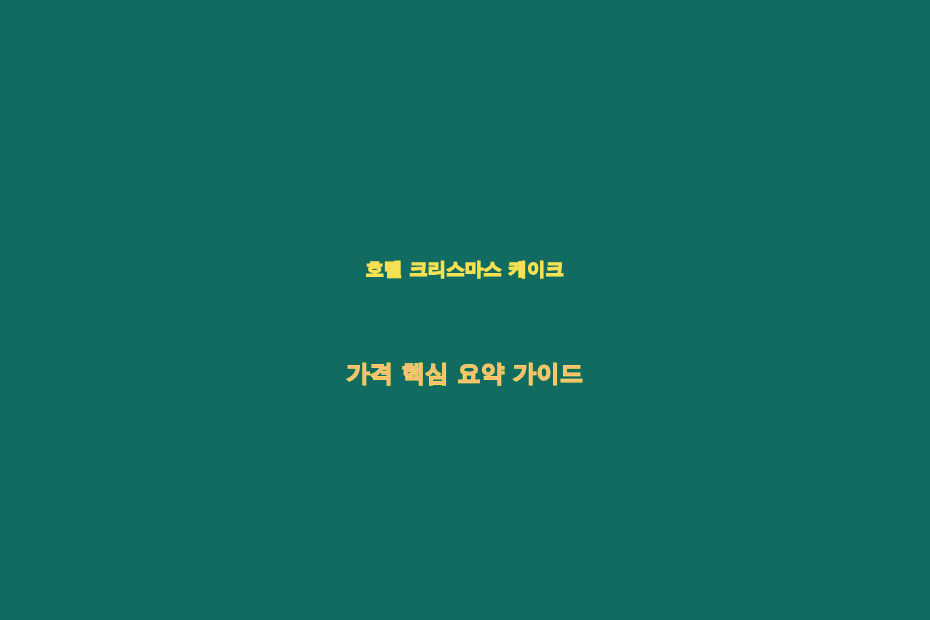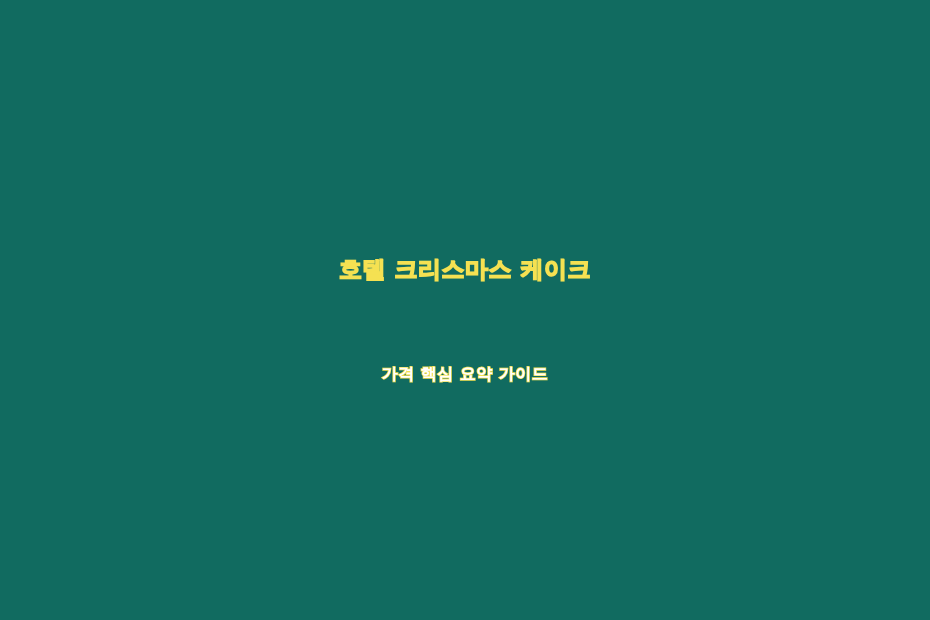--- a/index.html
+++ b/index.html
@@ -65,19 +65,19 @@
   .headline-line--1 { font-size: 79px; }
   .headline-line--2 { font-size: 79px; }
 </style>
 </head>
 <body>
 
 <div id="thumbnail-canvas" style="background: rgb(17, 107, 96);">
 
   <div id="headline-block">
 
-    <span class="headline-line headline-line--1" style="color: rgb(245, 225, 82); -webkit-text-stroke: 1.5px rgb(245, 225, 82); font-size: 23px; line-height: 104px;">호텔 크리스마스 케이크</span>
+    <span class="headline-line headline-line--1" style="color: rgb(245, 225, 82); -webkit-text-stroke: 1.5px rgb(245, 225, 82); font-size: 18px; line-height: 104px;">호텔 크리스마스 케이크</span>
 
-    <span class="headline-line headline-line--2" style="color: #ffffff; -webkit-text-stroke: 1.5px rgb(245, 225, 82); font-size: 16px; line-height: 104px;">가격 핵심 요약 가이드</span>
+    <span class="headline-line headline-line--2" style="color: #fdba74; -webkit-text-stroke: 1.5px rgb(245, 225, 82); font-size: 23px; line-height: 104px;">가격 핵심 요약 가이드</span>
 
   </div>
 
 </div>
 
 </body></html>

